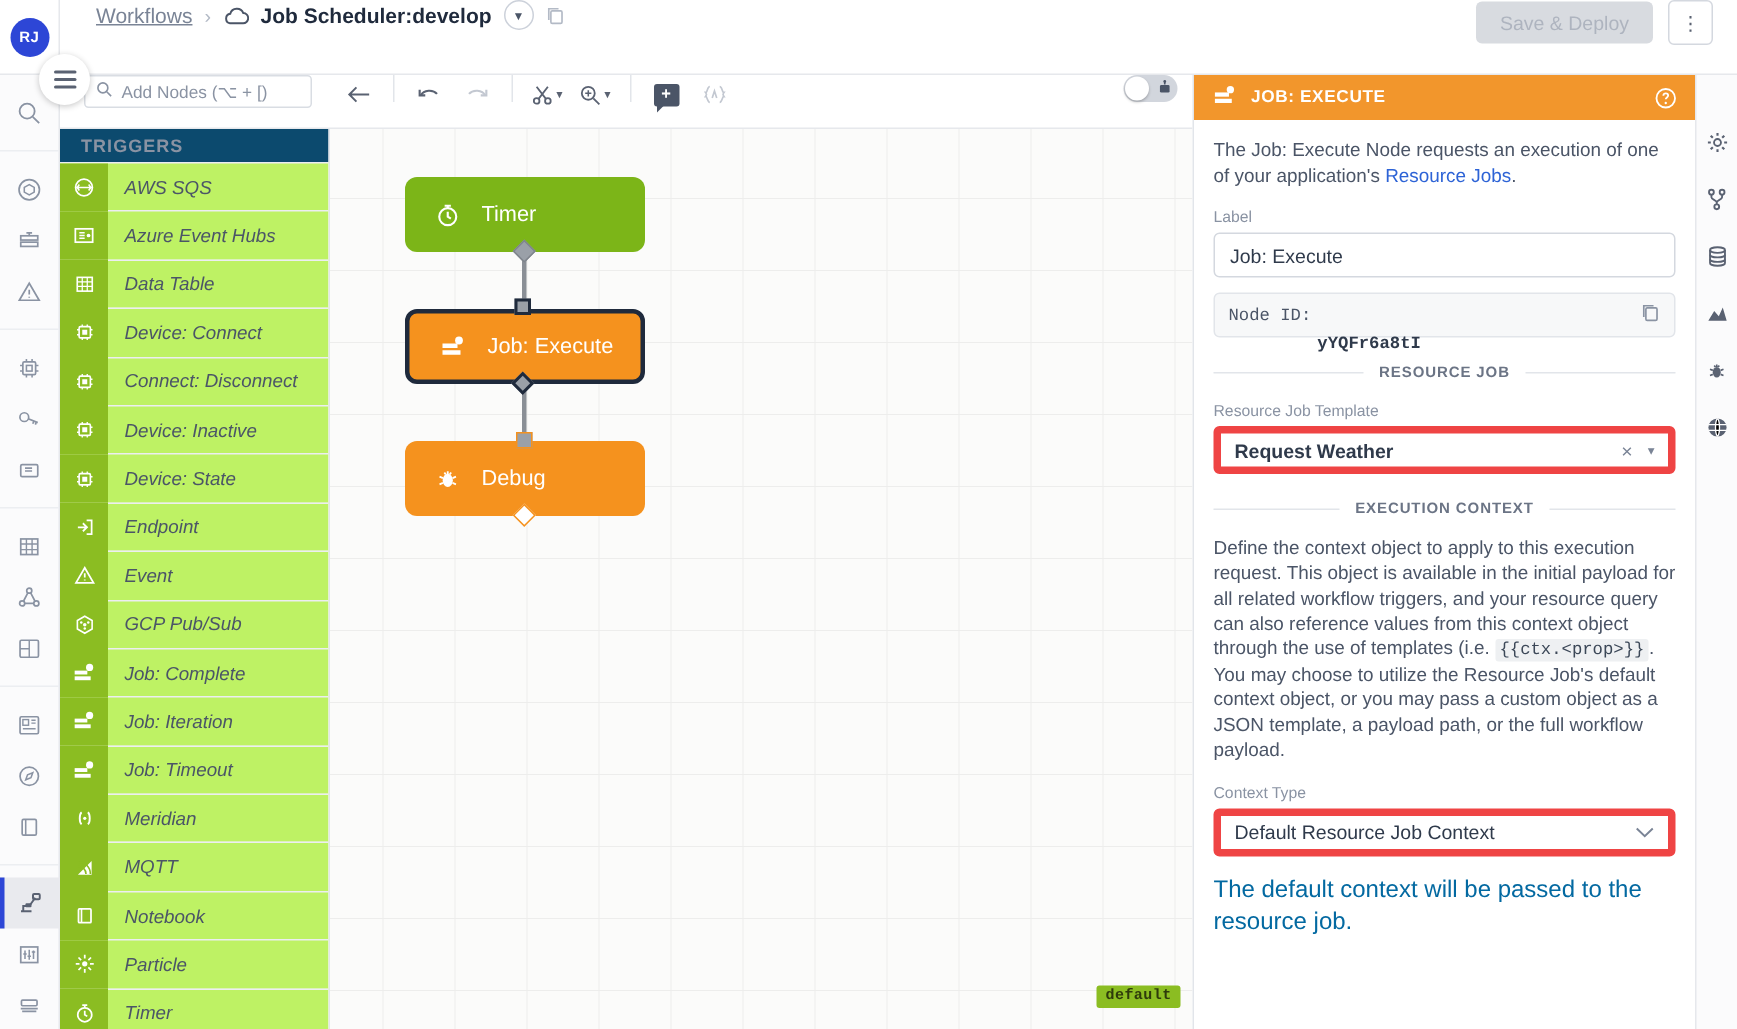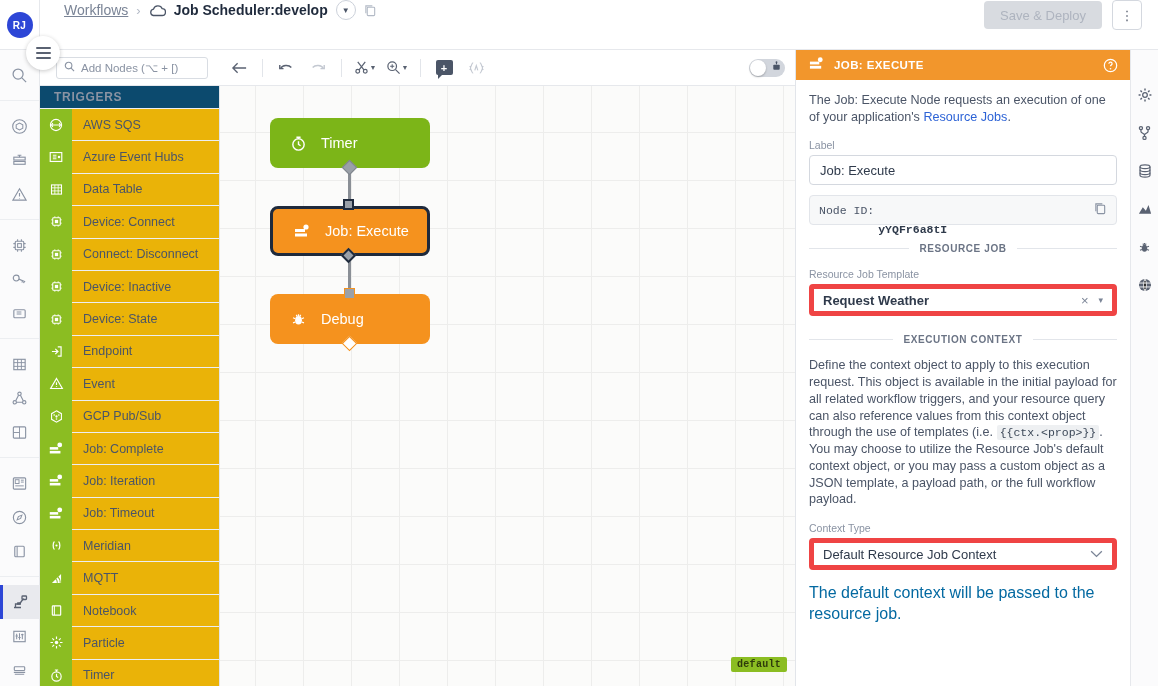--- a/index.html
+++ b/index.html
@@ -72,21 +72,21 @@
     border-radius: 50%; background: #fff; box-shadow: 0 1px 4px rgba(0,0,0,.22);
     display:flex; align-items:center; justify-content:center; z-index: 30;
     flex-direction: column; gap: 3px;
   }
   .hamburger i { display:block; width: 15px; height: 2px; background: #5a6272; border-radius:1px; }
 
   
   .canvas-toolbar {
     position: absolute; top: 50px; left: 40px; width: 755px; height: 36px;
     background: #fff; border-bottom: 1px solid #e6e8ec;
-    display:flex; align-items:center; padding-left: 16px; gap: 2px;
+    display:flex; padding-left: 16px; gap: 2px;
   }
   .addnodes {
     width: 152px; height: 22px; border: 1px solid #d9dde3; border-radius: 3px;
     display:flex; align-items:center; gap: 6px; padding: 0 7px; color:#8a93a3; font-size:11.5px;
     background:#fff;
   }
   .tb-btn { width: 30px; height: 26px; display:flex; align-items:center; justify-content:center;
     color:#5a6272; }
   .tb-btn.dim { color: #c3c8d1; }
   .tb-sep { width:1px; height:18px; background:#e2e5ea; margin: 0 6px; }
@@ -117,21 +117,22 @@
     position: absolute; top: 86px; left: 40px; width: 180px; height: 600px;
     background: #fff; border-right: 1px solid #e2e5ea; overflow: hidden;
   }
   .palette-head {
     height: 22px; display:flex; align-items:center; padding-left: 14px;
     font-size: 12px; letter-spacing: .7px; color: #8a93a3; font-weight: bold;
     background:#0c4a6e;
   }
   .pal-item {
     display:flex; align-items:center; height: 32.4px; border-top: 1px solid #eceef1;
-    background: #eab308;
+    background: #bef264;
+    font-style: italic;
   }
   .pal-icon {
     width: 32px; height: 32.4px; background: #8bbd22; color:#fff;
     display:flex; align-items:center; justify-content:center; flex: 0 0 32px;
   }
   .pal-label { padding-left: 11px; font-size: 12.5px; color: #46506180; color:#4b5567; }
 
   
   .canvas {
     position: absolute; top: 86px; left: 220px; width: 575px; height: 600px;

